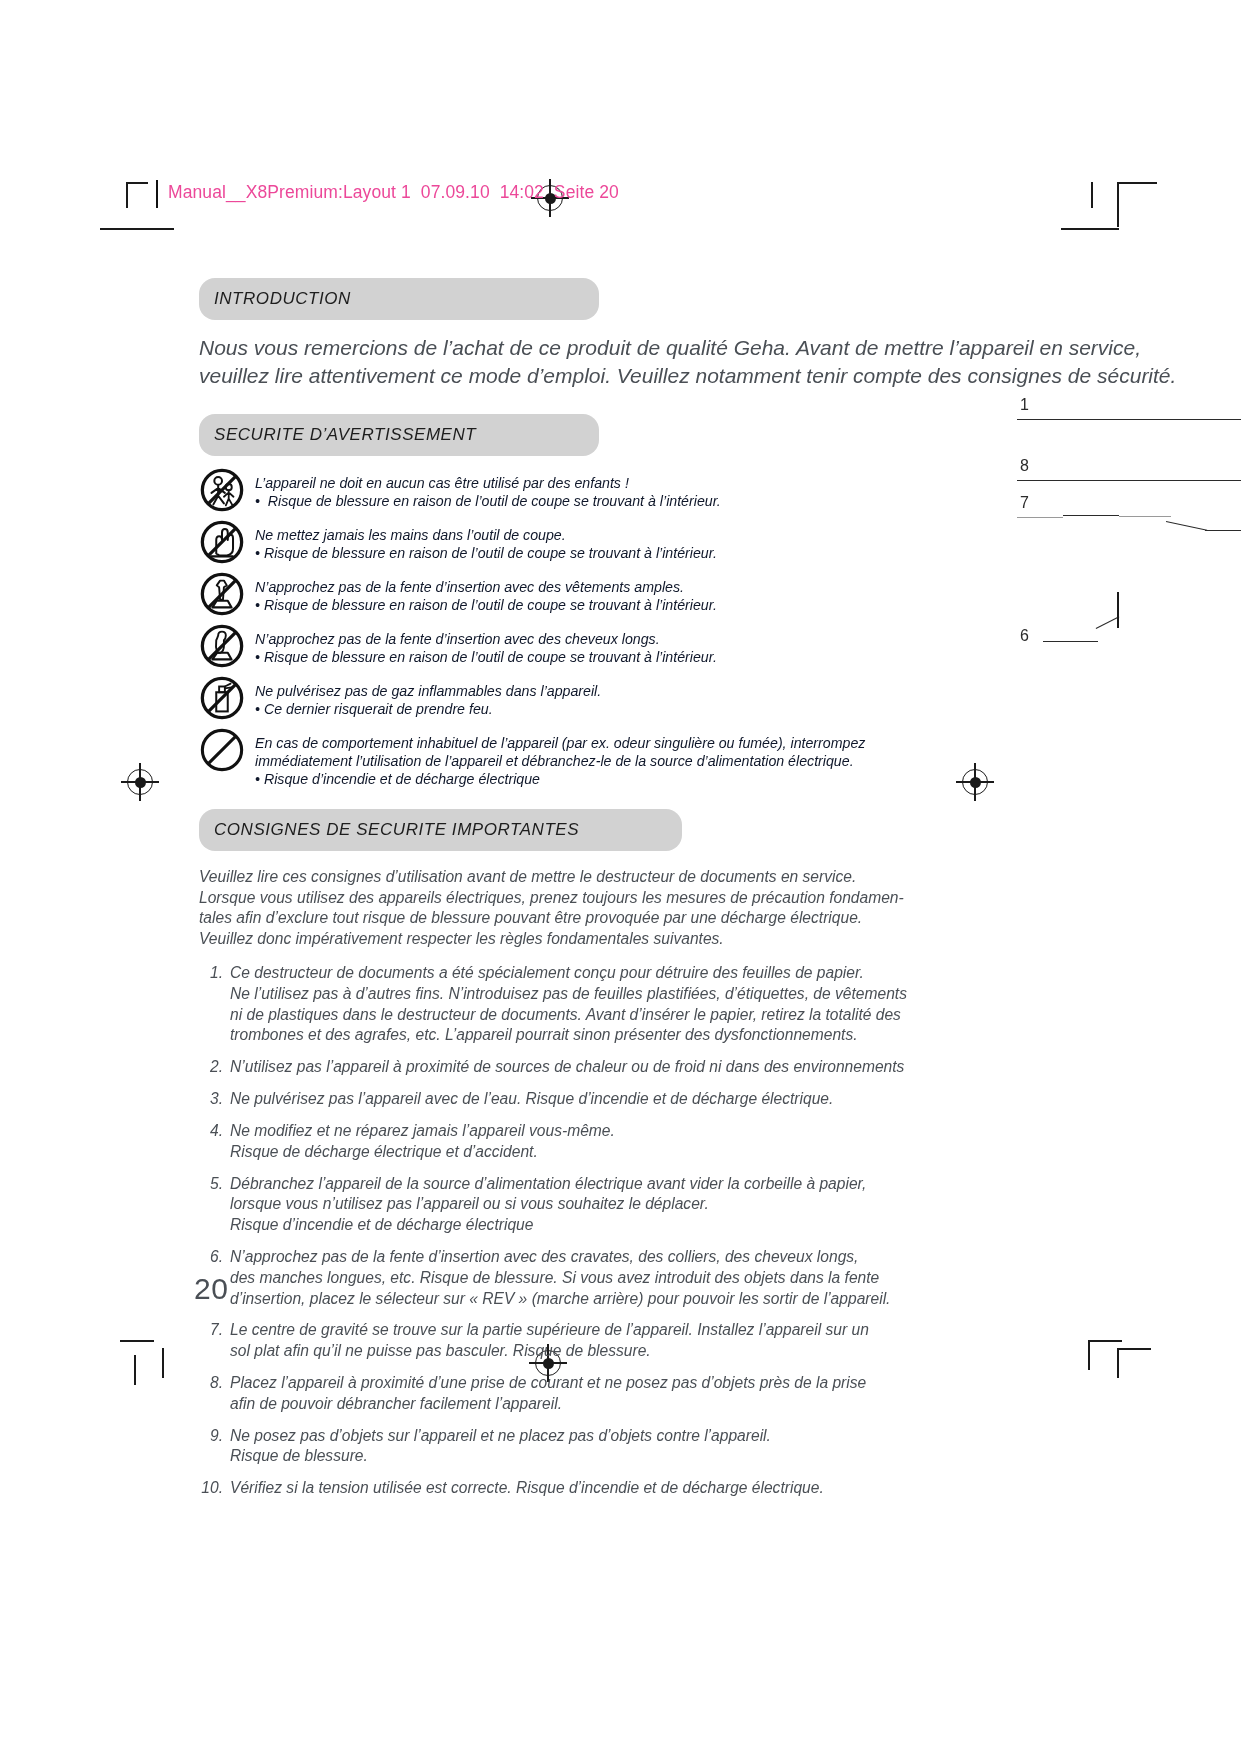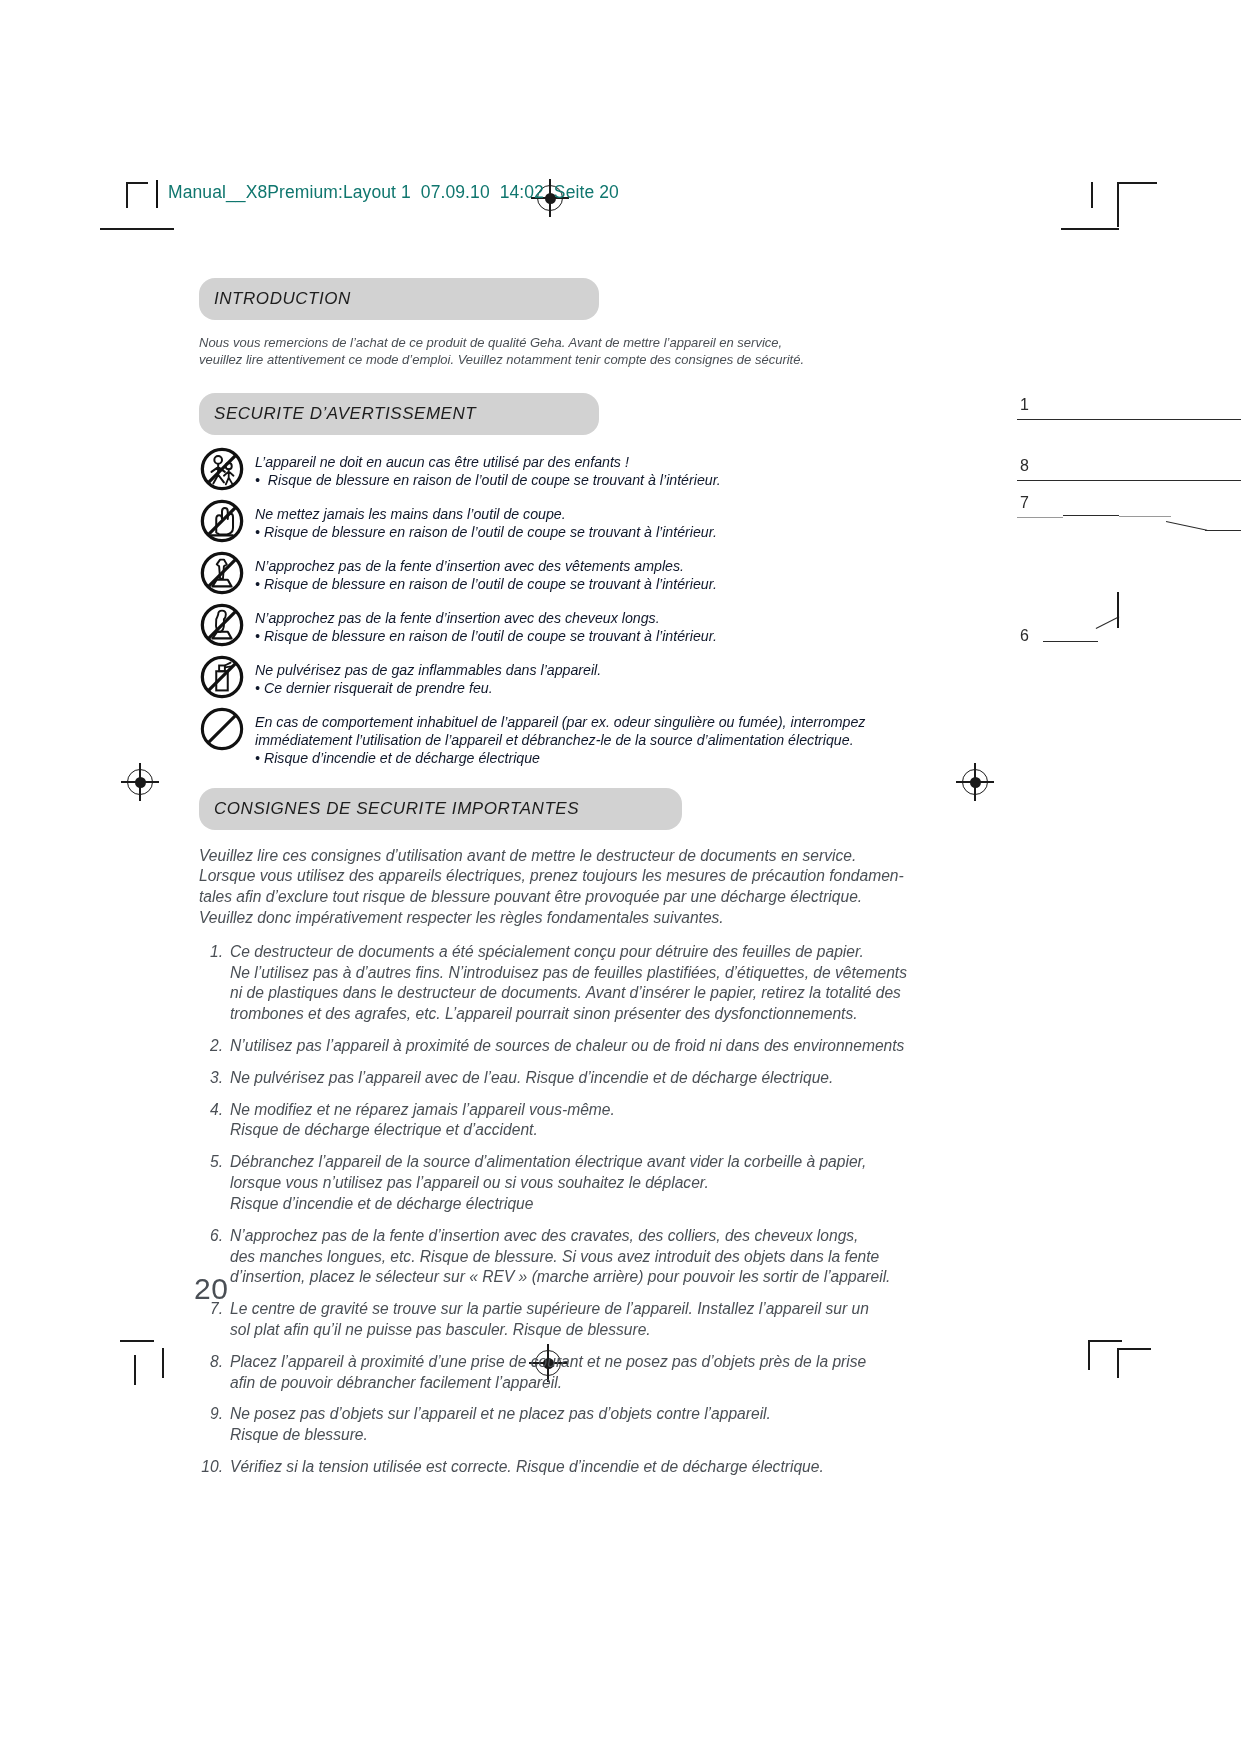--- a/index.html
+++ b/index.html
@@ -63,21 +63,21 @@
     background: #1a1a1a;
     border-radius: 50%;
   }
 
   
   .imprint {
     position: absolute;
     left: 168px;
     top: 182px;
     font-size: 17.5px;
-    color: #0f766e;
+    color: #ec4899;
     letter-spacing: 0.1px;
     white-space: pre;
     font-family: "Liberation Sans", sans-serif;
   }
   .imprint-rule {
     position: absolute;
     left: 156px;
     top: 180px;
     width: 1.6px;
     height: 28px;
@@ -104,21 +104,21 @@
     box-sizing: border-box;
     color: #1d1d1d;
     font-size: 17px;
     letter-spacing: 0.55px;
   }
   .band.w-intro  { width: 400px; }
   .band.w-sym    { width: 400px; }
   .band.w-safety { width: 483px; }
 
   .para {
-    font-size: 13px;
+    font-size: 21px;
     line-height: 1.33;
     color: #4a4f55;
     margin-top: 14px;
   }
   .para div { white-space: pre; }
 
   
   .sym-list { margin-top: 14px; }
   .sym-row {
     display: flex;

